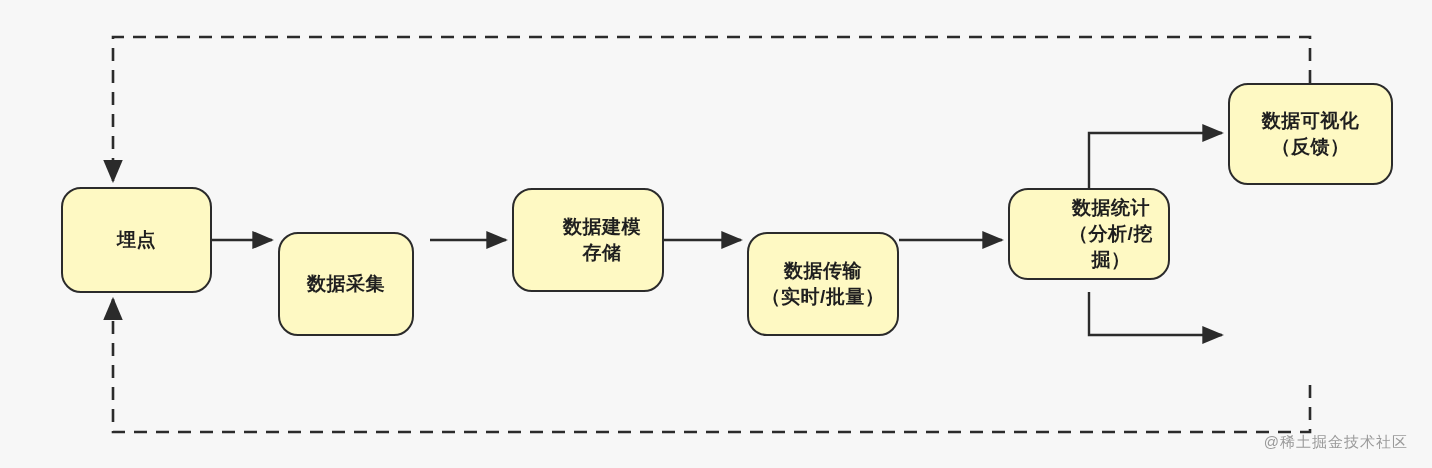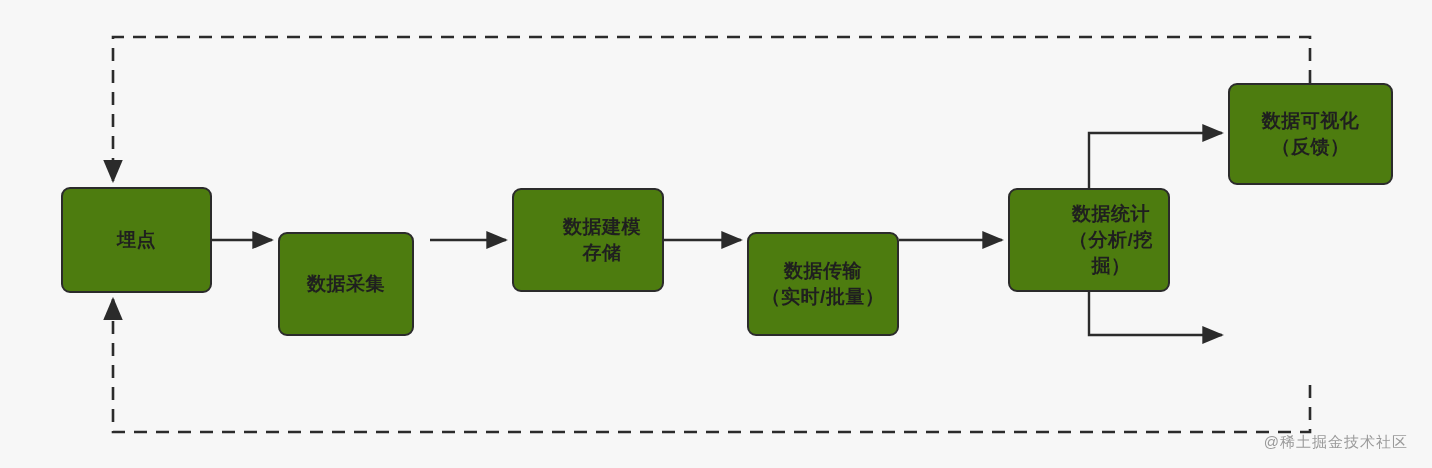--- a/index.html
+++ b/index.html
@@ -22,44 +22,44 @@
   #edge-layer {
     position: absolute;
     left: 0;
     top: 0;
     width: 1432px;
     height: 468px;
   }
   .node {
     position: absolute;
     box-sizing: border-box;
-    background: #4d7c0f;
+    background: #fef9c3;
     border: 2.5px solid #2b2b2b;
-    border-radius: 9px;
+    border-radius: 20px;
     display: flex;
     align-items: center;
     justify-content: center;
     text-align: center;
     color: #1f1f1f;
     font-size: 19px;
     font-weight: bold;
     line-height: 1.38;
     letter-spacing: 0.5px;
     z-index: 2;
   }
   .node .node-label {
     display: block;
     white-space: pre-line;
     padding: 0 6px;
   }
   #node-tracking      { left: 37px;   top: 187px; width: 151px; height: 106px; margin-left: 24px; }
   #node-collection    { left: 278px;  top: 188px; width: 136px; height: 104px; margin-top: 44px; }
   #node-modeling      { left: 512px;  top: 188px; width: 152px; height: 104px; padding-left: 28px; }
   #node-transmission  { left: 747px;  top: 200px; width: 152px; height: 104px; margin-top: 32px; }
-  #node-statistics    { left: 1008px; top: 188px; width: 162px; height: 104px; padding-left: 44px; }
+  #node-statistics    { left: 1008px; top: 188px; width: 162px; height: 92px; padding-left: 44px; }
   #node-visualization { left: 1228px; top: 83px;  width: 165px; height: 102px; }
   #node-report        { left: 1228px; top: 283px; width: 165px; height: 102px; }
 
   #watermark {
     position: absolute;
     right: 24px;
     bottom: 16px;
     font-size: 15px;
     color: #9a9a9a;
     letter-spacing: 1px;

